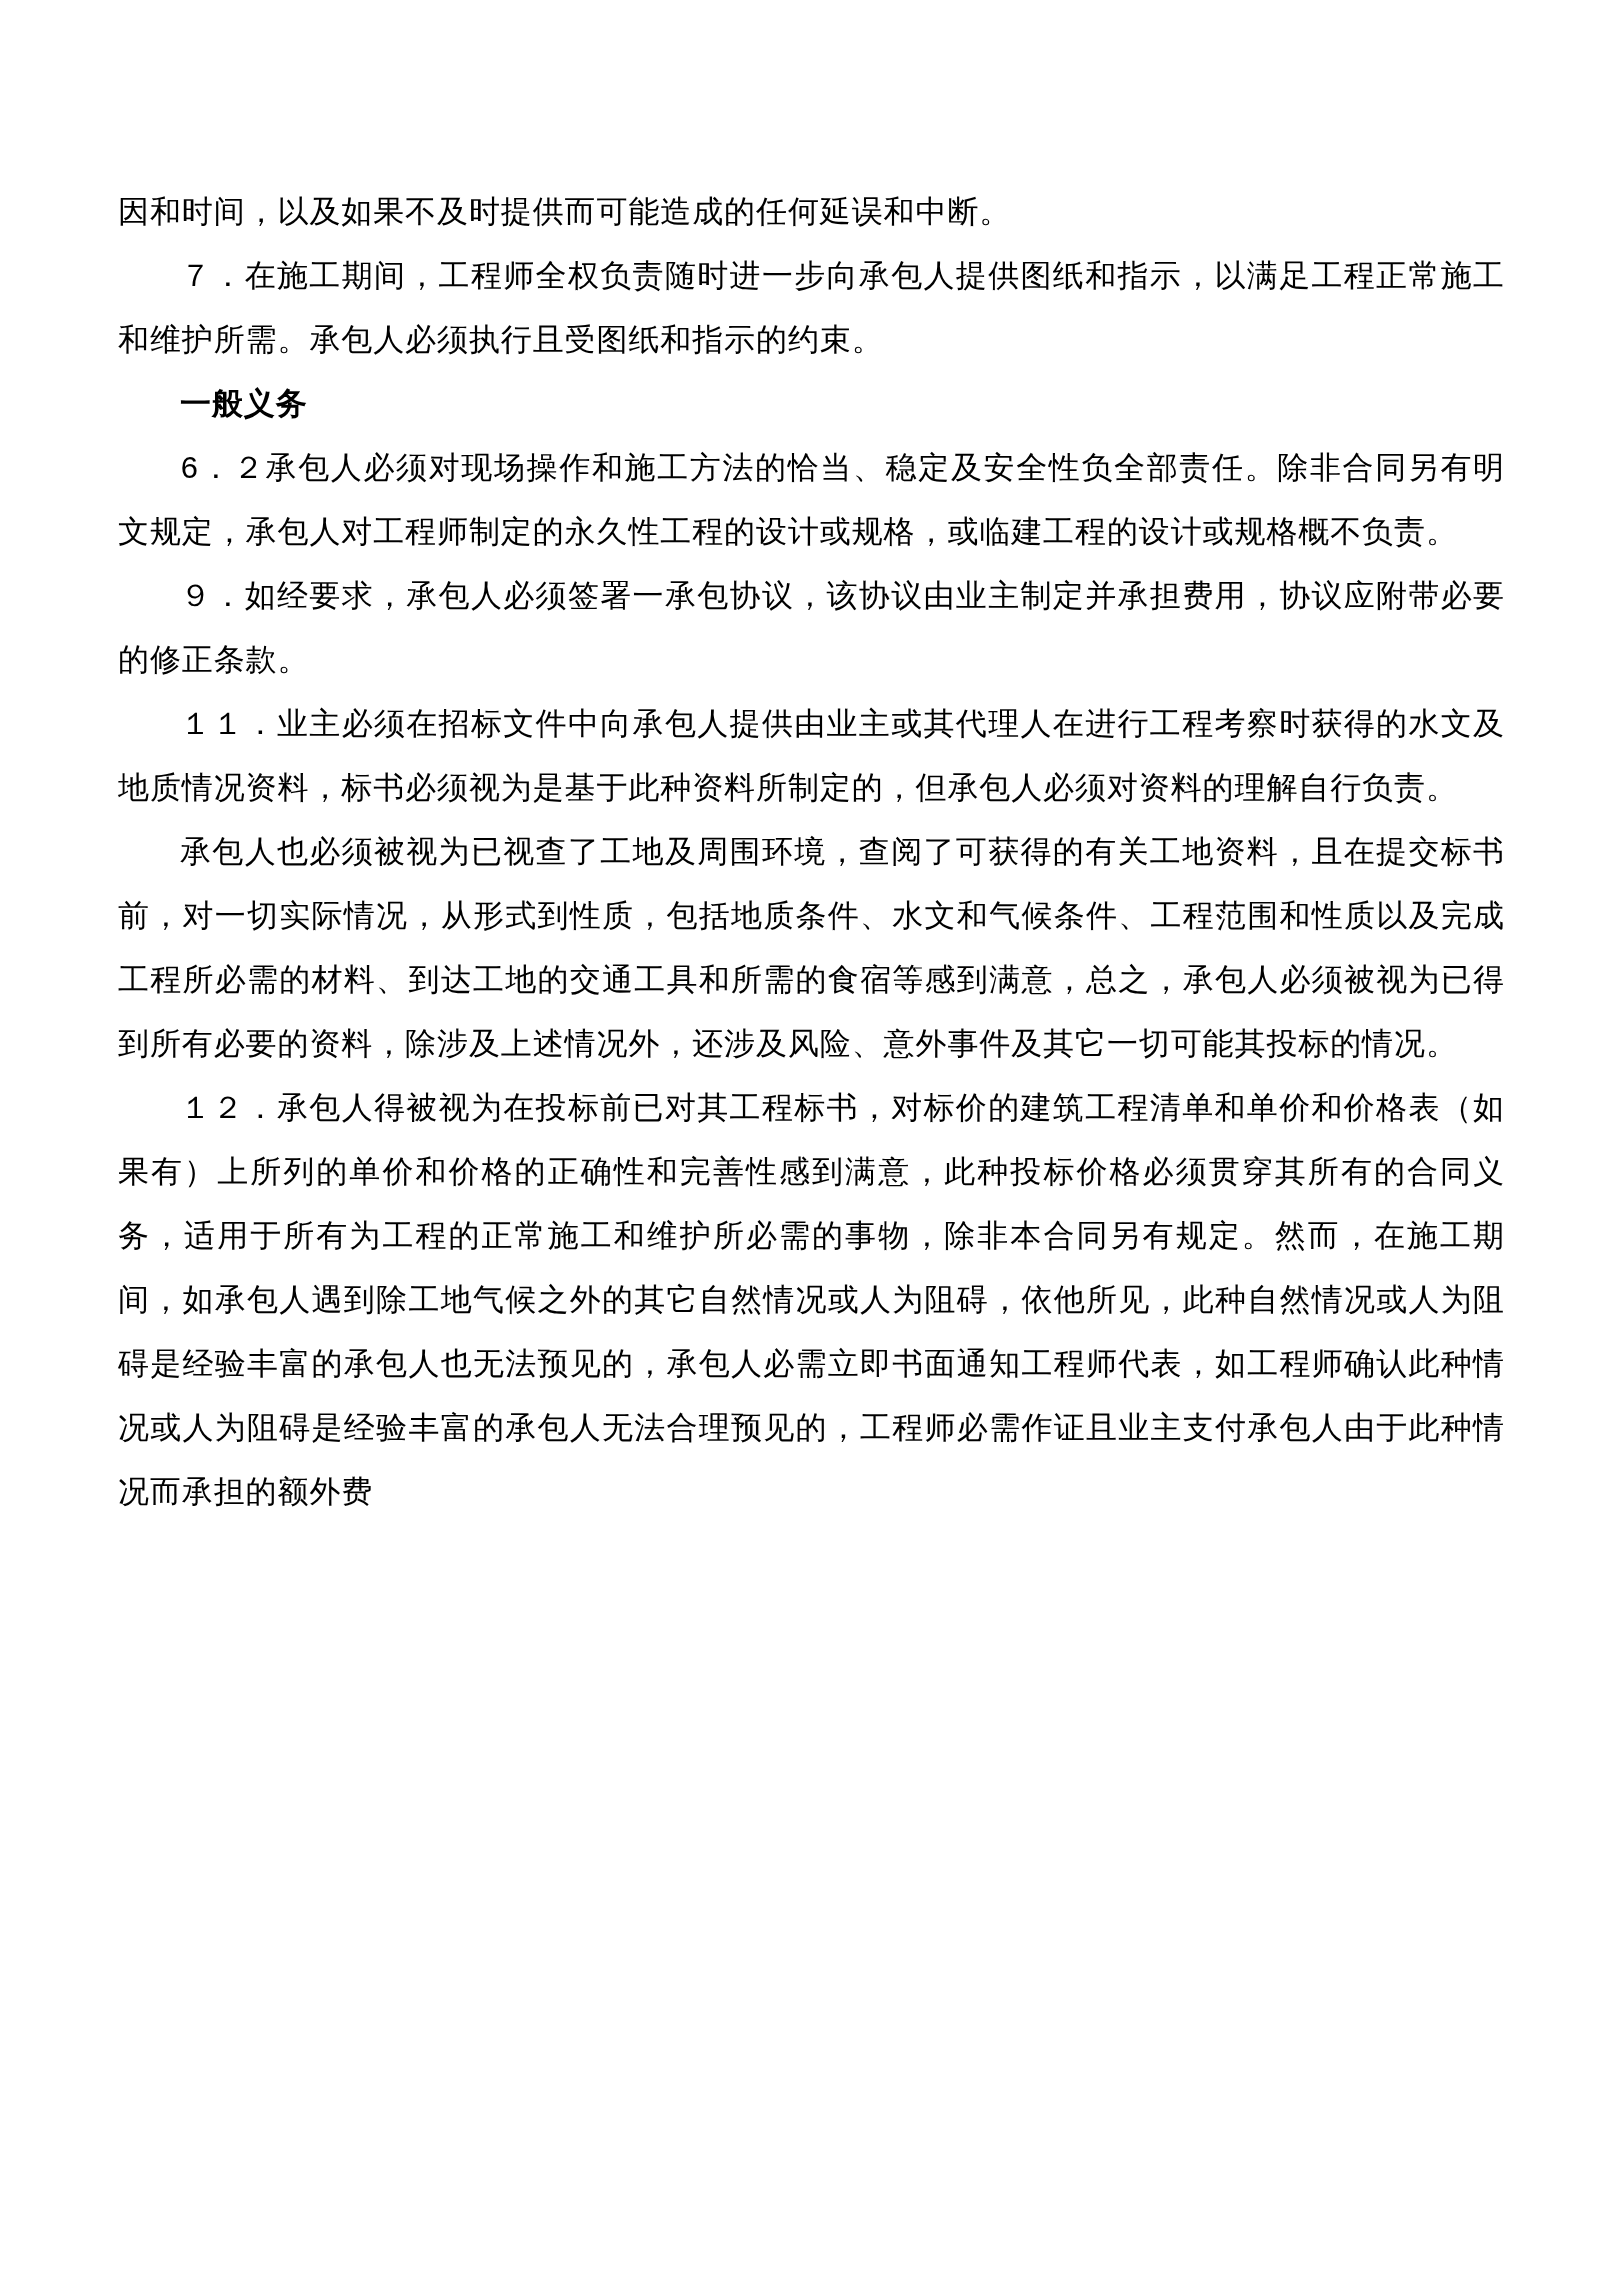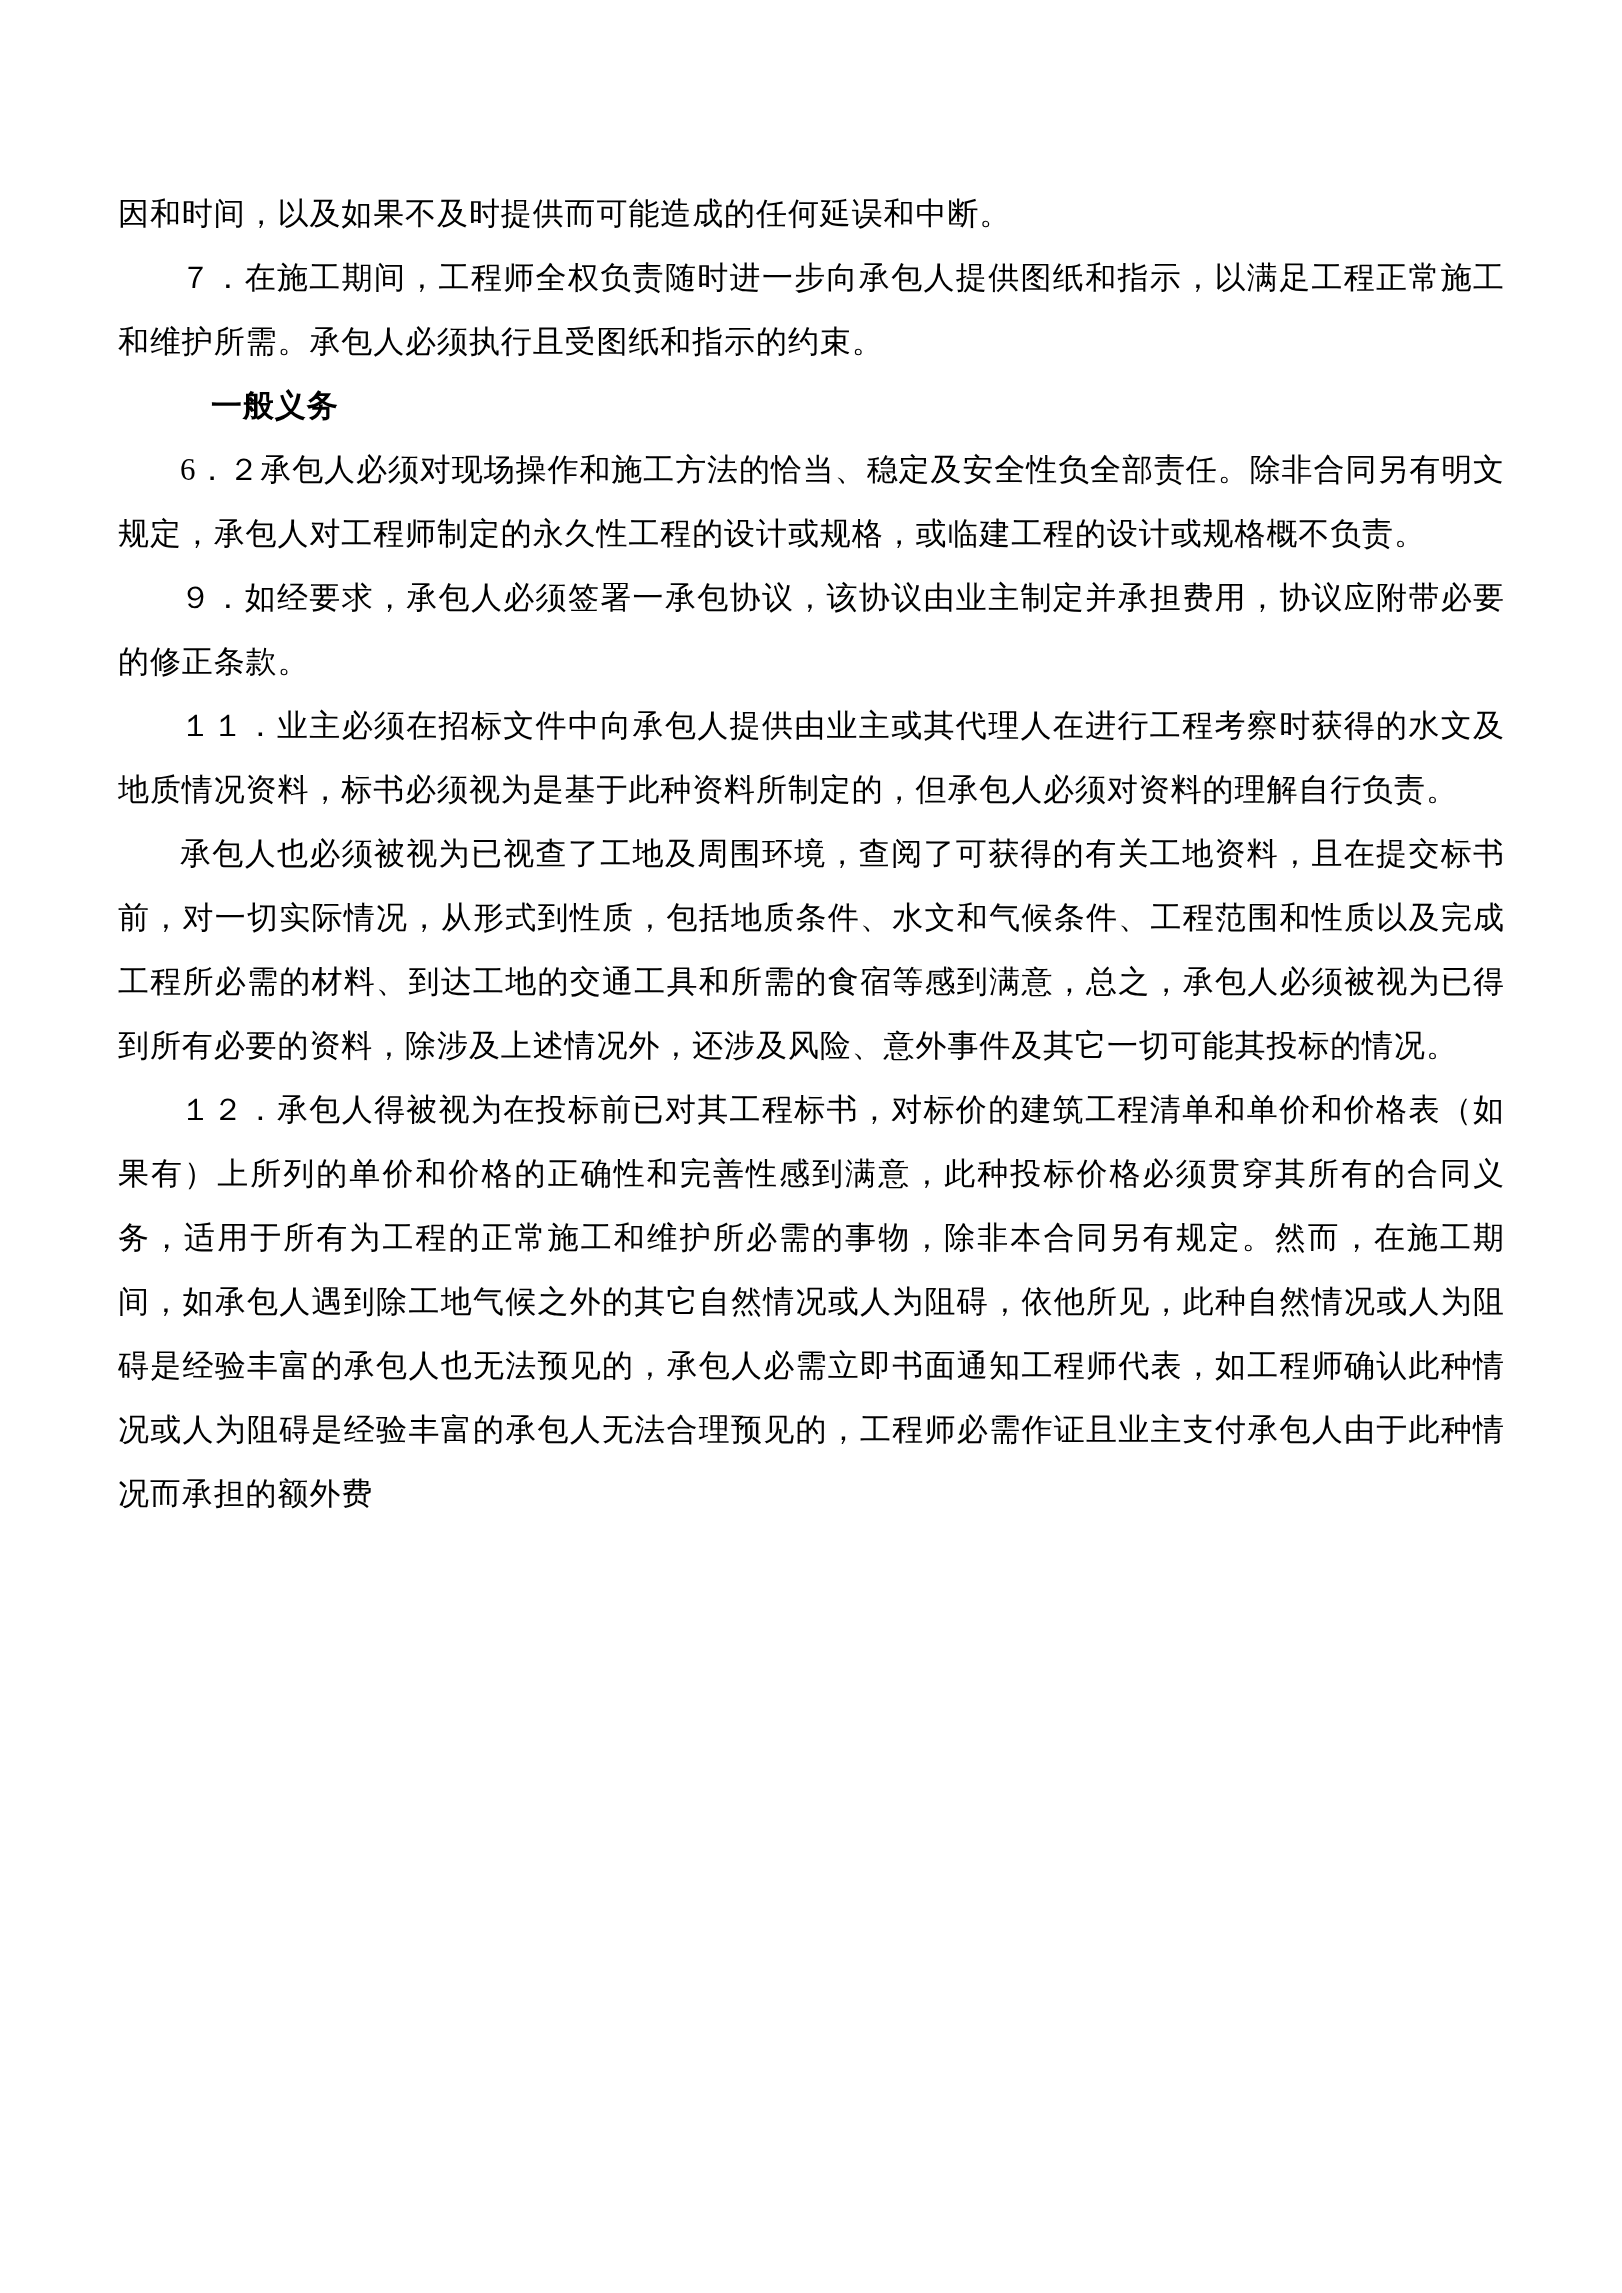--- a/index.html
+++ b/index.html
@@ -7,39 +7,38 @@
     padding: 0;
     background: #ffffff;
   }
   .page {
     position: relative;
     width: 1623px;
     height: 1610px;
     background: #ffffff;
     box-sizing: border-box;
     padding: 182px 118px 16px 118px;
-    font-family: Liberation Serif, serif;
+    font-family: Liberation Mono, monospace;
     color: #000000;
     overflow: hidden;
   }
   .doc p {
     margin: 0;
     padding: 0;
     font-size: 31px;
     line-height: 64px;
     text-align: justify;
     letter-spacing: 0.9px;
     word-break: break-all;
   }
   .doc p.indent {
     text-indent: 2em;
   }
   .doc p.bold {
     font-weight: bold;
-    margin-left: 31px;
   }
 </style>
 </head>
 <body>
 
 <div class="page">
   <div class="doc">
 
     <p class="">因和时间，以及如果不及时提供而可能造成的任何延误和中断。</p>
 

